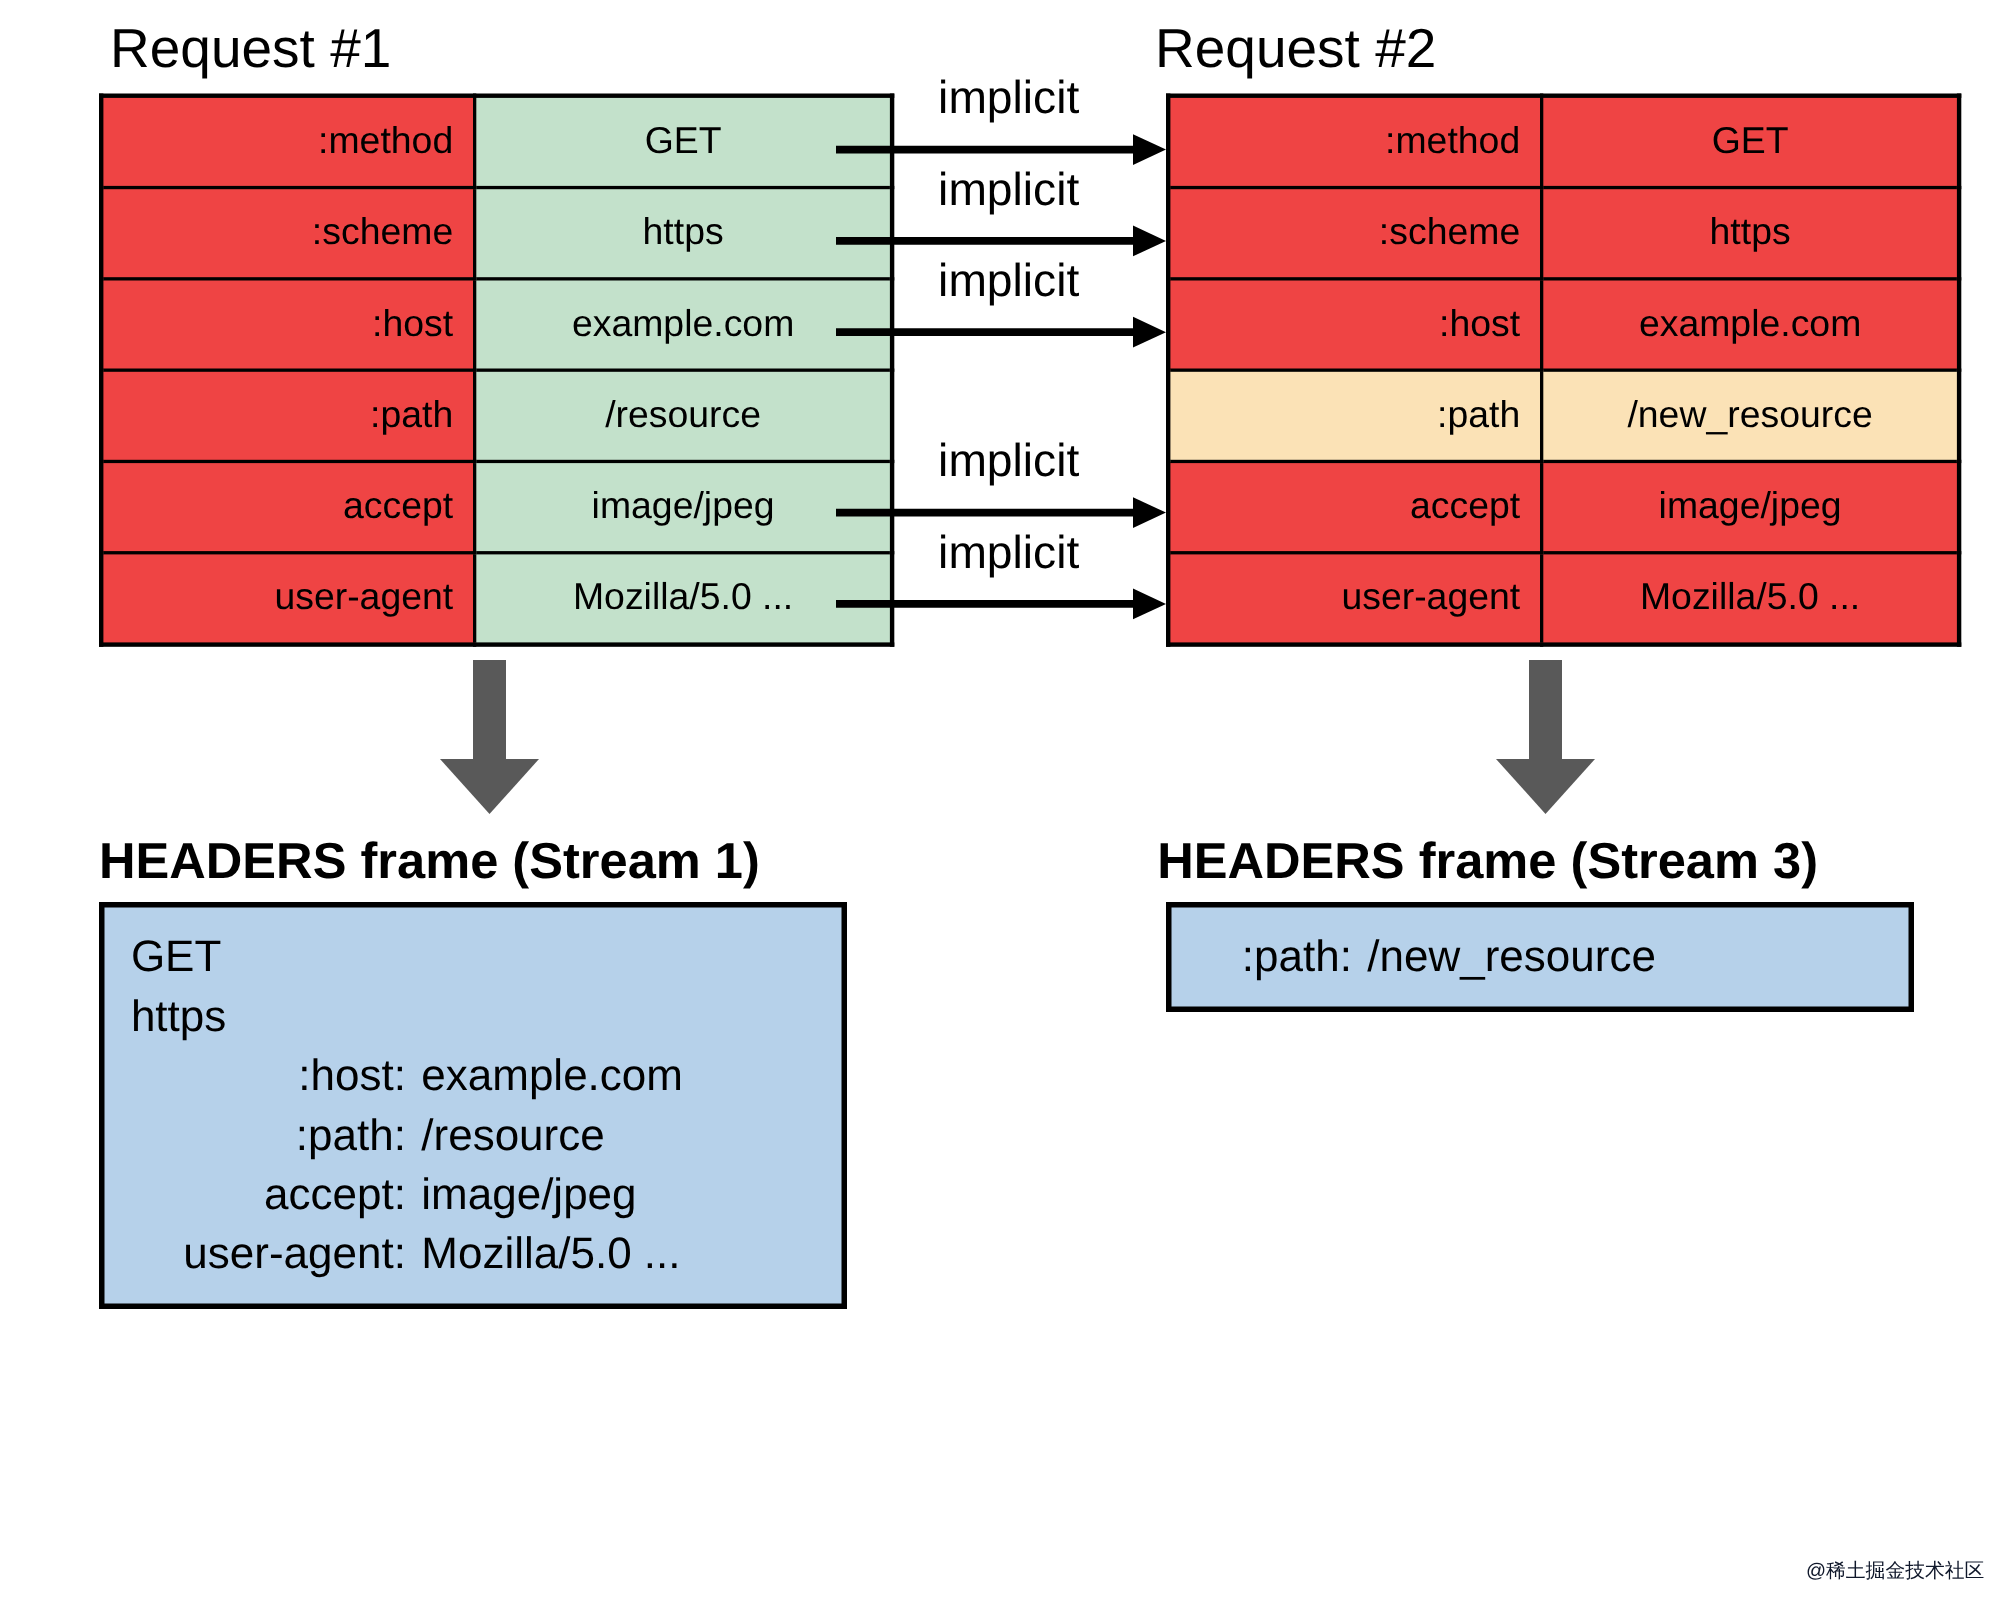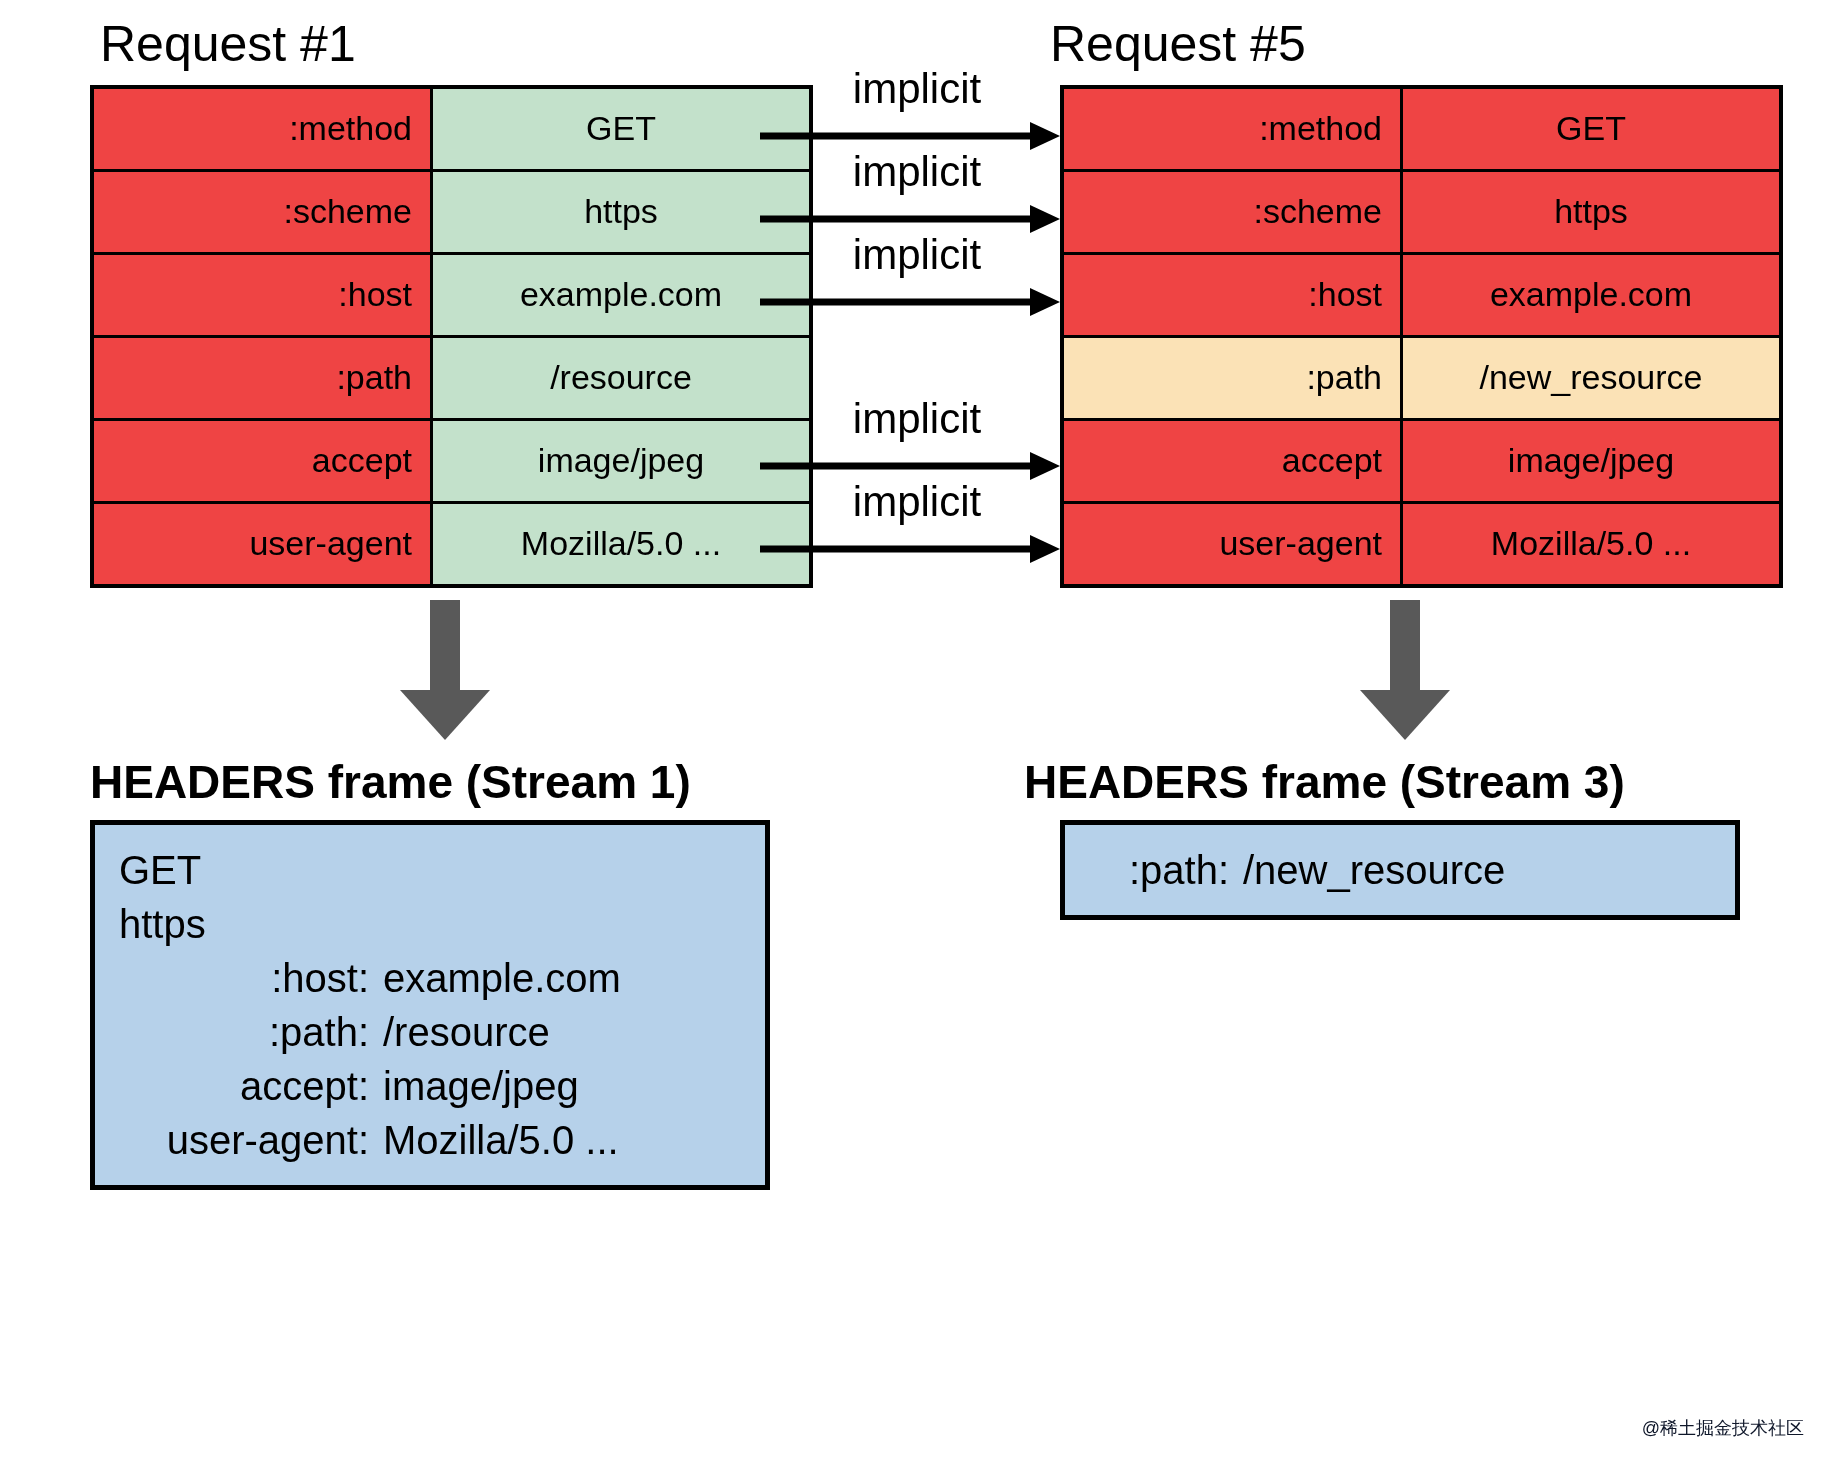--- a/index.html
+++ b/index.html
@@ -27,21 +27,21 @@
   .frame-line .fk{text-align:right;min-width:250px;}
   
   .wm{position:absolute;right:20px;bottom:20px;font-size:18px;color:#0f172a;}
 </style>
 </head>
 <body>
 
 <div class="page">
 
   <div class="title" style="left:100px;top:15px;">Request #1</div>
-  <div class="title" style="left:1050px;top:15px;">Request #5</div>
+  <div class="title" style="left:1050px;top:15px;">Request #2</div>
 
   <table class="hdrtable" style="left:90px;top:85px;">
     <tbody>
         <tr>
           <td class="k bg-gray">:method</td>
           <td class="v bg-green">GET</td>
         </tr>
     <tr>
           <td class="k bg-gray">:scheme</td>
           <td class="v bg-green">https</td>
@@ -166,21 +166,21 @@
     <div class="frame-line">
         <div class="fk">accept:</div>
         <div class="fv">image/jpeg</div>
       </div>
     <div class="frame-line">
         <div class="fk">user-agent:</div>
         <div class="fv">Mozilla/5.0 ...</div>
       </div>
   </div>
 
-  <div class="frame-title" style="left:1024px;top:755px;">HEADERS frame (Stream 3)</div>
+  <div class="frame-title" style="left:1052px;top:755px;">HEADERS frame (Stream 3)</div>
   <div class="frame" style="left:1060px;top:820px;width:680px;">
     <div class="frame-line">
         <div class="fk" style="min-width:140px">:path:</div>
         <div class="fv">/new_resource</div>
       </div>
   </div>
 
   <div class="wm">@稀土掘金技术社区</div>
 
 </div>

